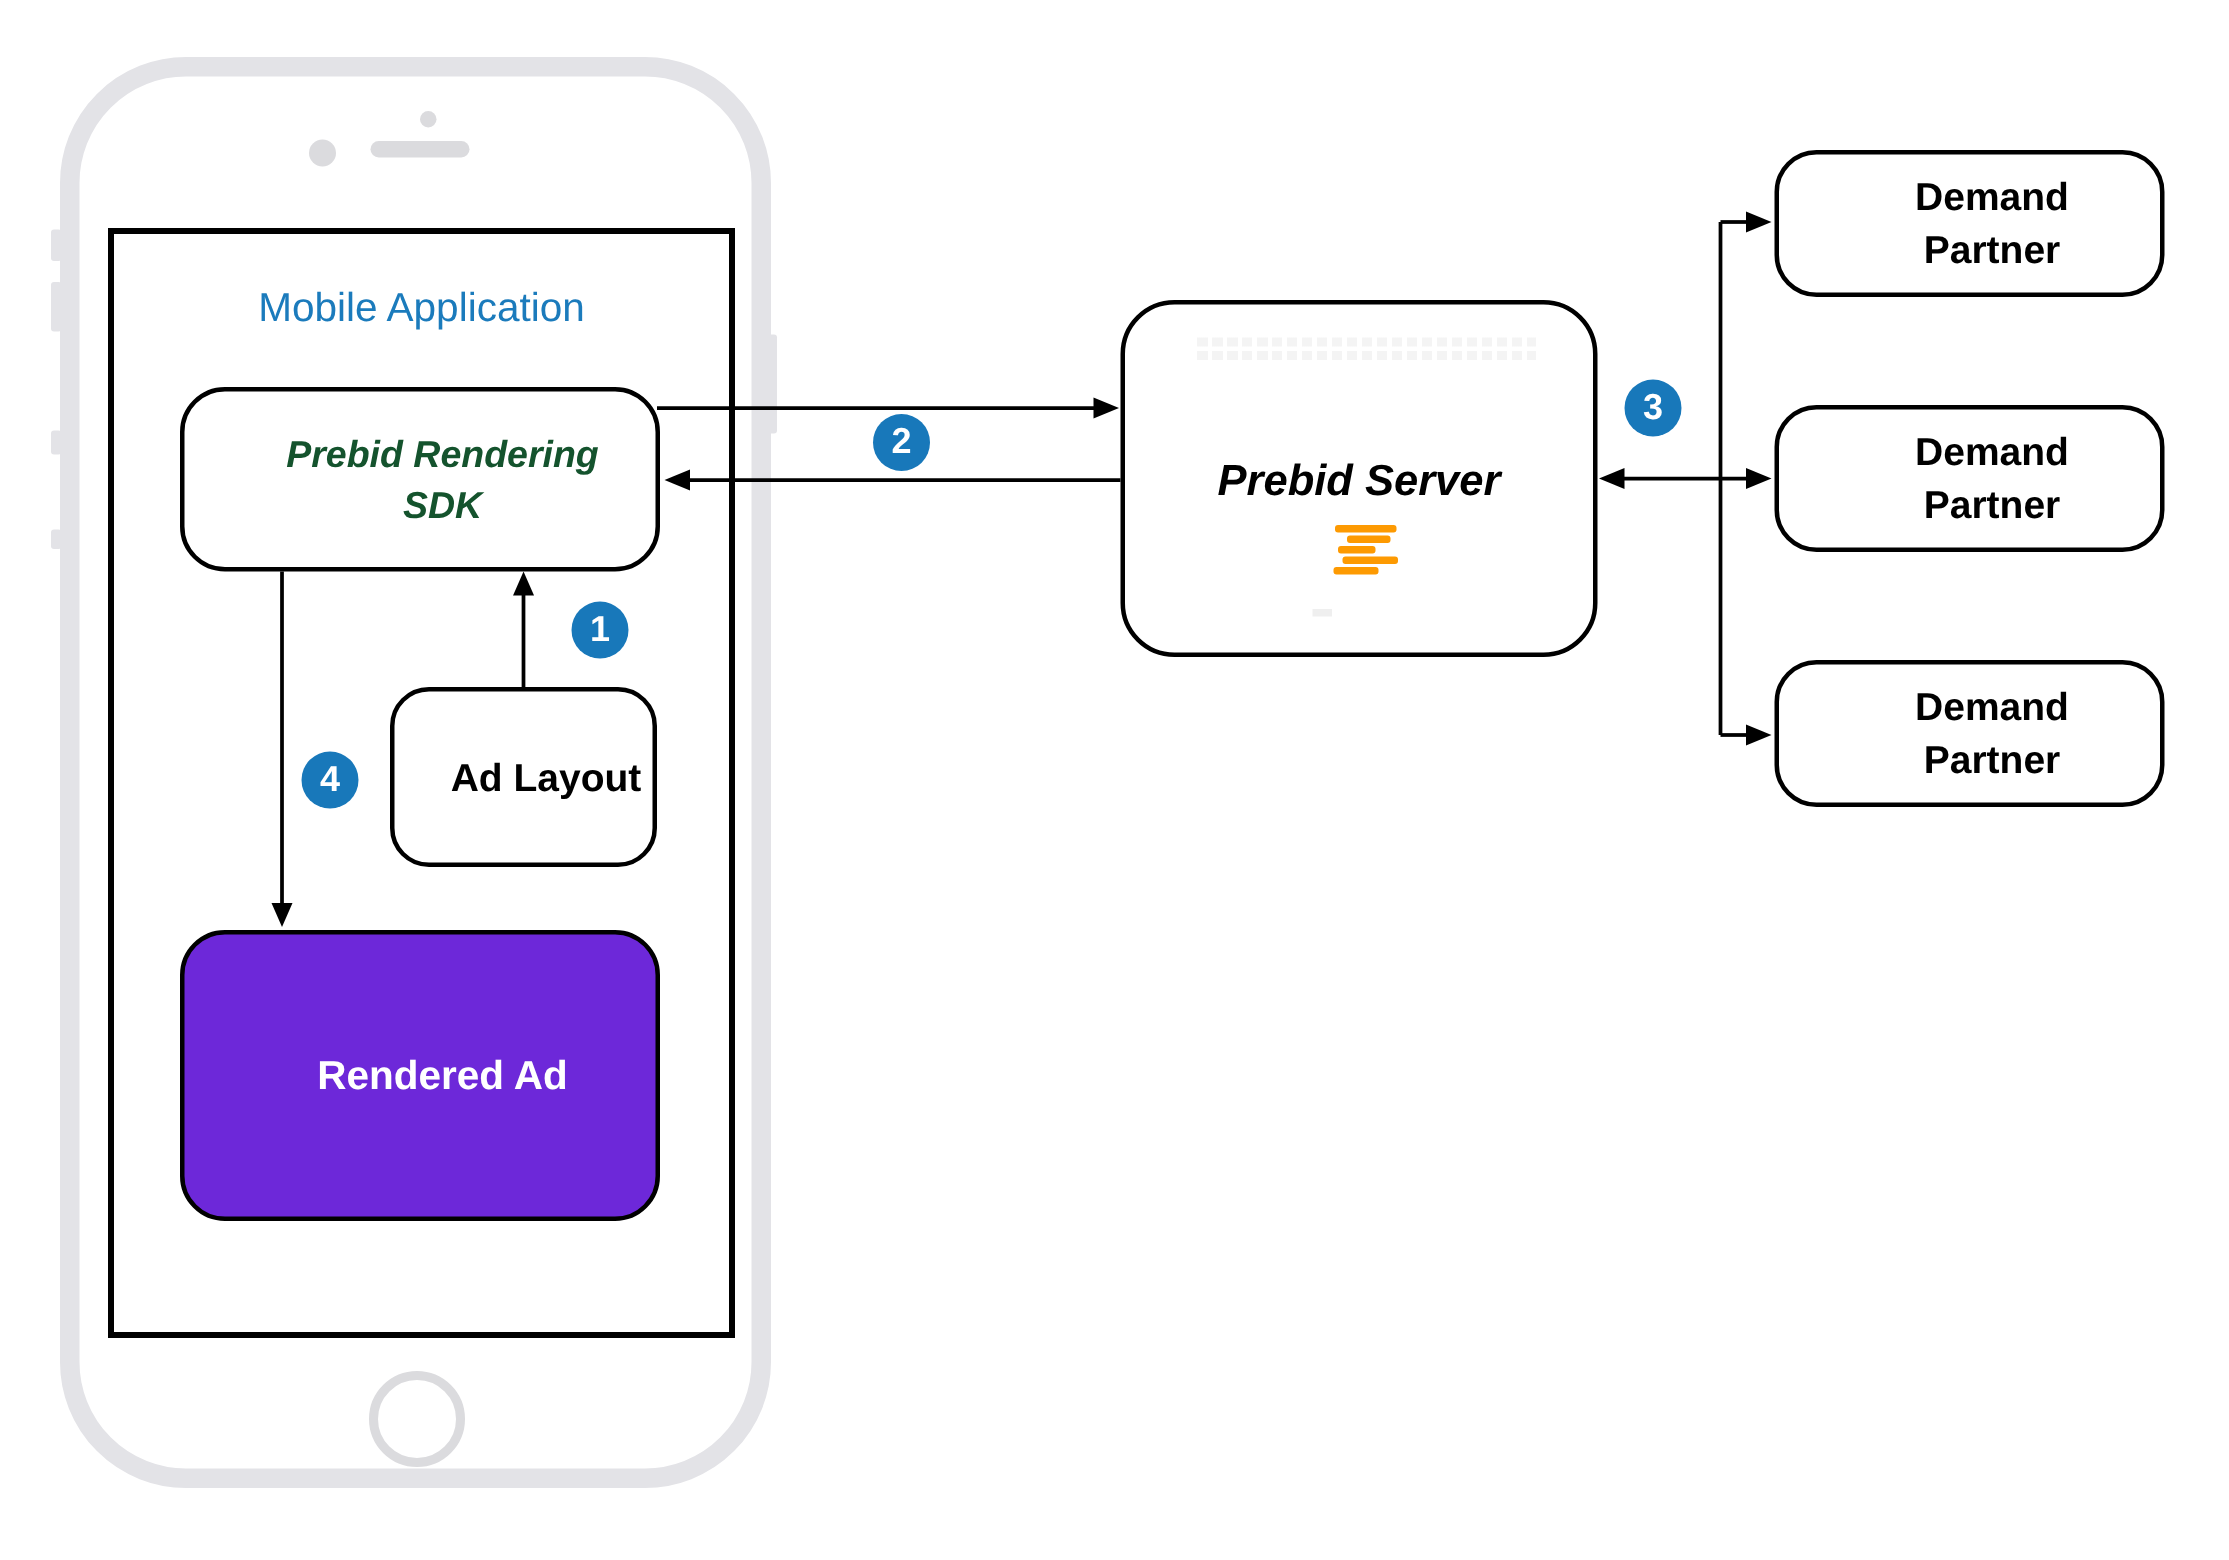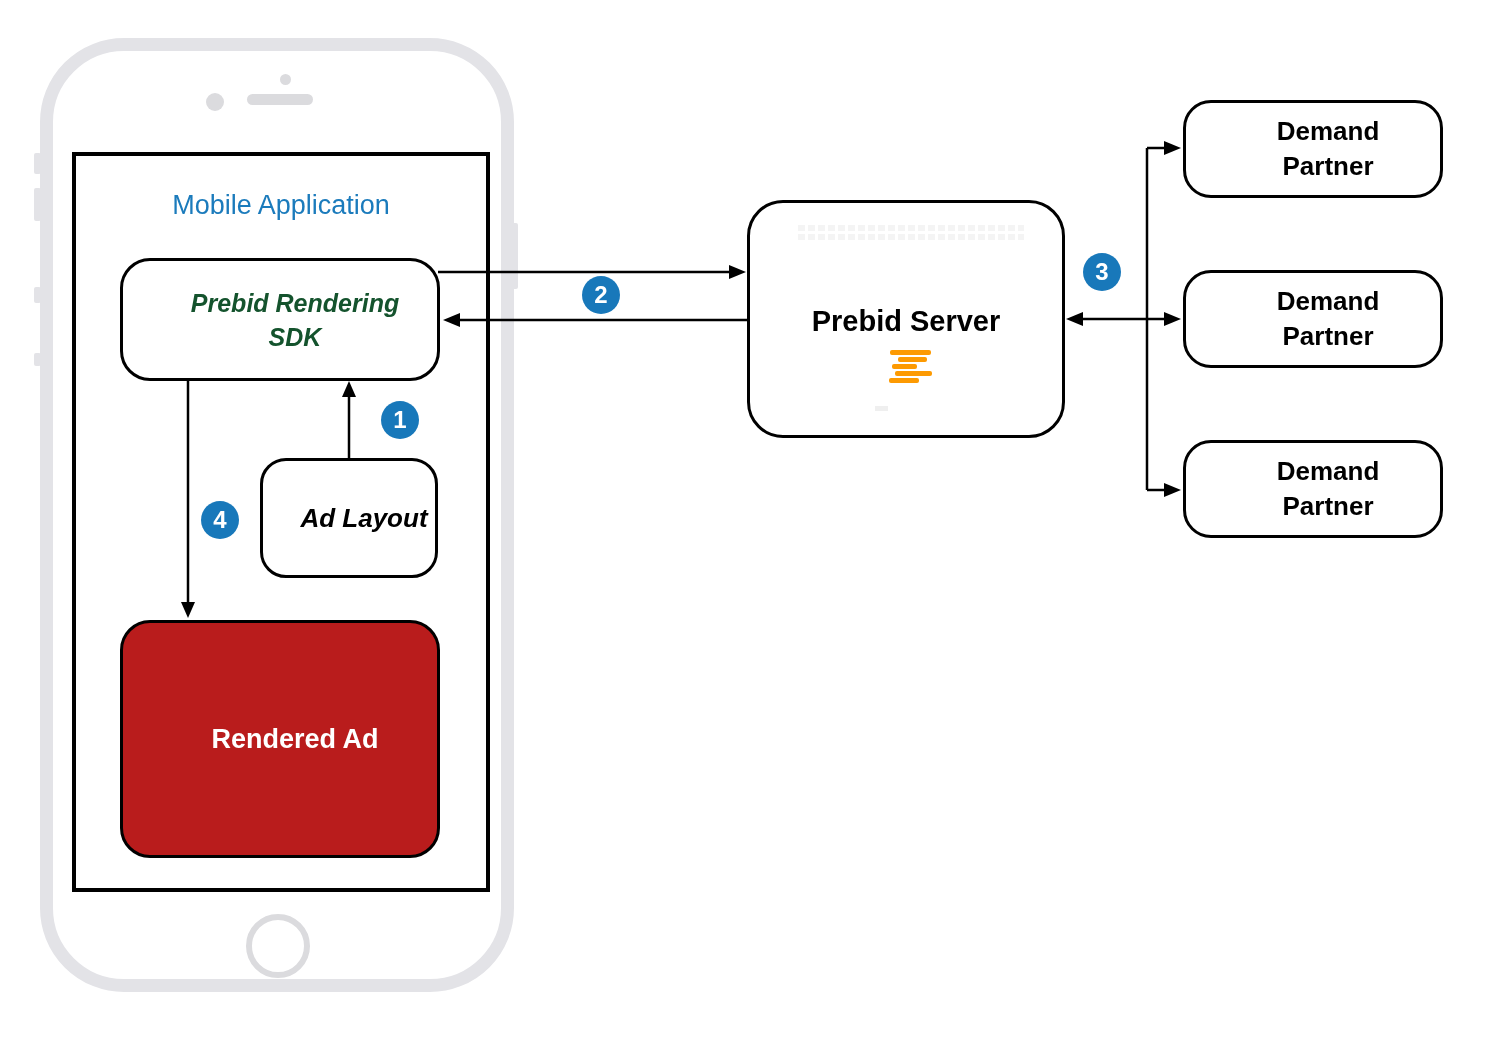--- a/index.html
+++ b/index.html
@@ -33,26 +33,26 @@
     left:72px;top:152px;width:418px;height:740px;
     border:4px solid #000;background:transparent;
   }
   .app-title{
     position:absolute;left:72px;top:190px;width:418px;
     text-align:center;font-size:27px;font-weight:normal;color:#1B7BBC;
   }
   .sdk-box{left:120px;top:258px;width:320px;height:123px;border:3px solid #000;border-radius:30px;}
   .sdk-box .label{color:#14532d;font-size:25px;line-height:34px;font-style:italic;}
   .adlayout-box{left:260px;top:458px;width:178px;height:120px;border:3px solid #000;border-radius:26px;}
-  .adlayout-box .label{font-size:26px;font-style:italic;}
-  .rendered-box{left:120px;top:620px;width:320px;height:238px;border:3px solid #000;border-radius:30px;background:#b91c1c;}
+  .adlayout-box .label{font-size:26px;}
+  .rendered-box{left:120px;top:620px;width:320px;height:194px;border:3px solid #000;border-radius:30px;background:#6d28d9;}
   .rendered-box .label{color:#ffffff;font-size:27px;}
   .server-box{left:747px;top:200px;width:318px;height:238px;border:3px solid #000;border-radius:36px;display:block;}
   .server-label{position:absolute;left:0;top:102px;width:100%;text-align:center;
-                font-size:29px;font-weight:bold;color:#000;}
+                font-size:29px;font-weight:bold;color:#000;font-style:italic;}
   .wm-row{position:absolute;left:48px;width:226px;height:6px;
           background:repeating-linear-gradient(90deg,#f4f4f4 0 7px,#ffffff 7px 10px);}
   .tiny-dash{position:absolute;left:125px;top:203px;width:13px;height:5px;background:#efefef;}
   .prebid-logo{position:absolute;left:0;top:144px;width:100%;height:40px;}
   .logo-bar{position:absolute;height:5px;background:#FD9A02;border-radius:2px;}
   .partner-box{left:1183px;width:260px;height:98px;border:3px solid #000;border-radius:28px;}
   .partner-box .label{font-size:26px;line-height:35px;}
   .p1{top:100px;} .p2{top:270px;} .p3{top:440px;}
   
   #arrows{position:absolute;left:0;top:0;width:1486px;height:1040px;pointer-events:none;}

